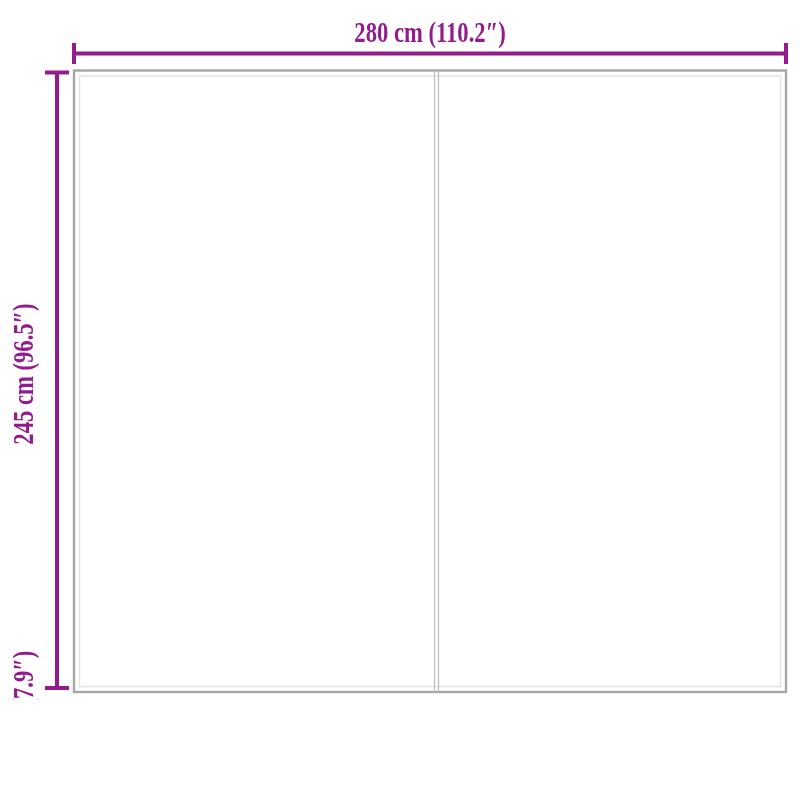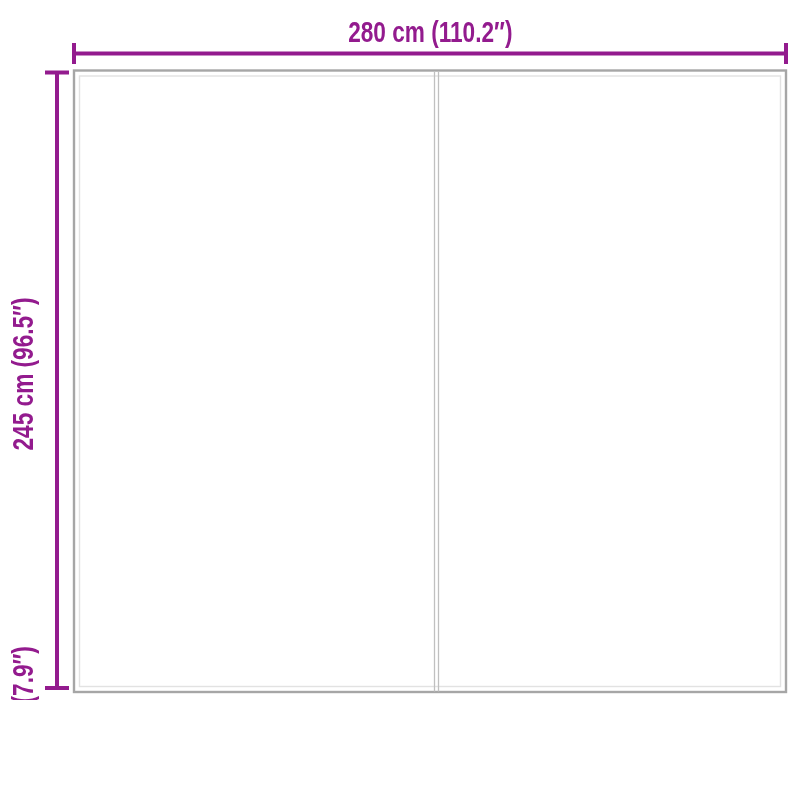--- a/index.html
+++ b/index.html
@@ -13,21 +13,21 @@
     margin: 0;
     padding: 0;
     background: var(--background);
   }
   .stage {
     position: relative;
     width: 800px;
     height: 700px;
     background: var(--background);
     overflow: hidden;
-    font-family: Liberation Sans, sans-serif;
+    font-family: Liberation Serif, serif;
   }
   .diagram-svg {
     position: absolute;
     left: 0;
     top: 0;
     width: 800px;
     height: 800px;
   }
   
   .dim-stroke   { stroke: var(--dimension); stroke-width: 4; fill: none; }

